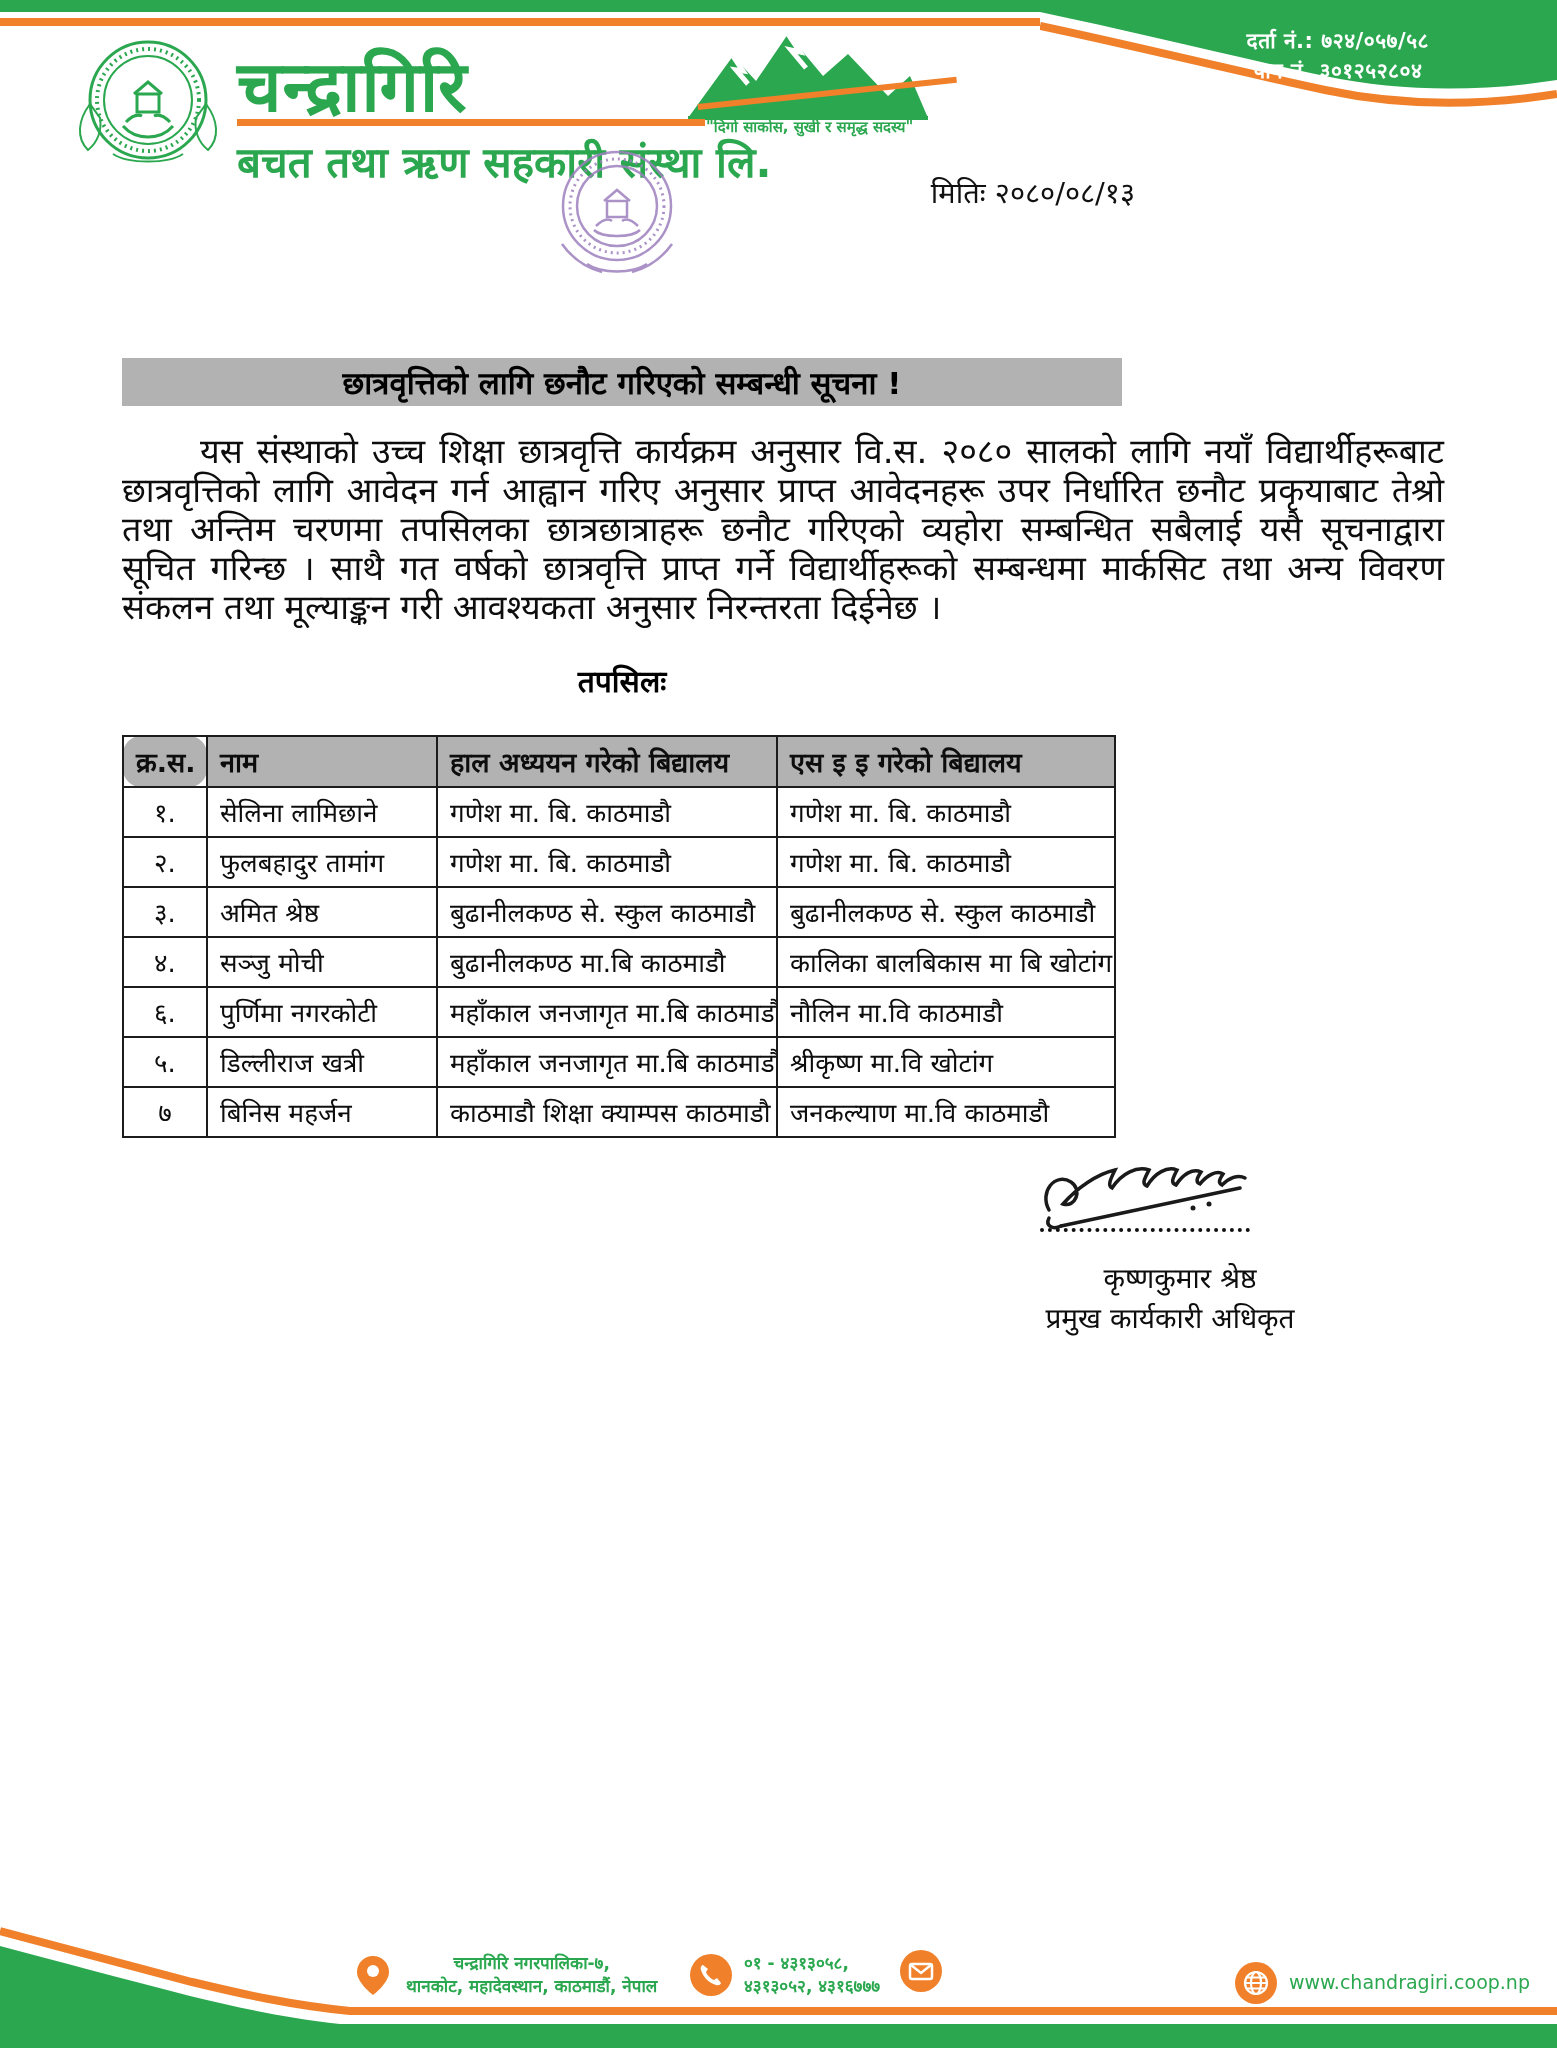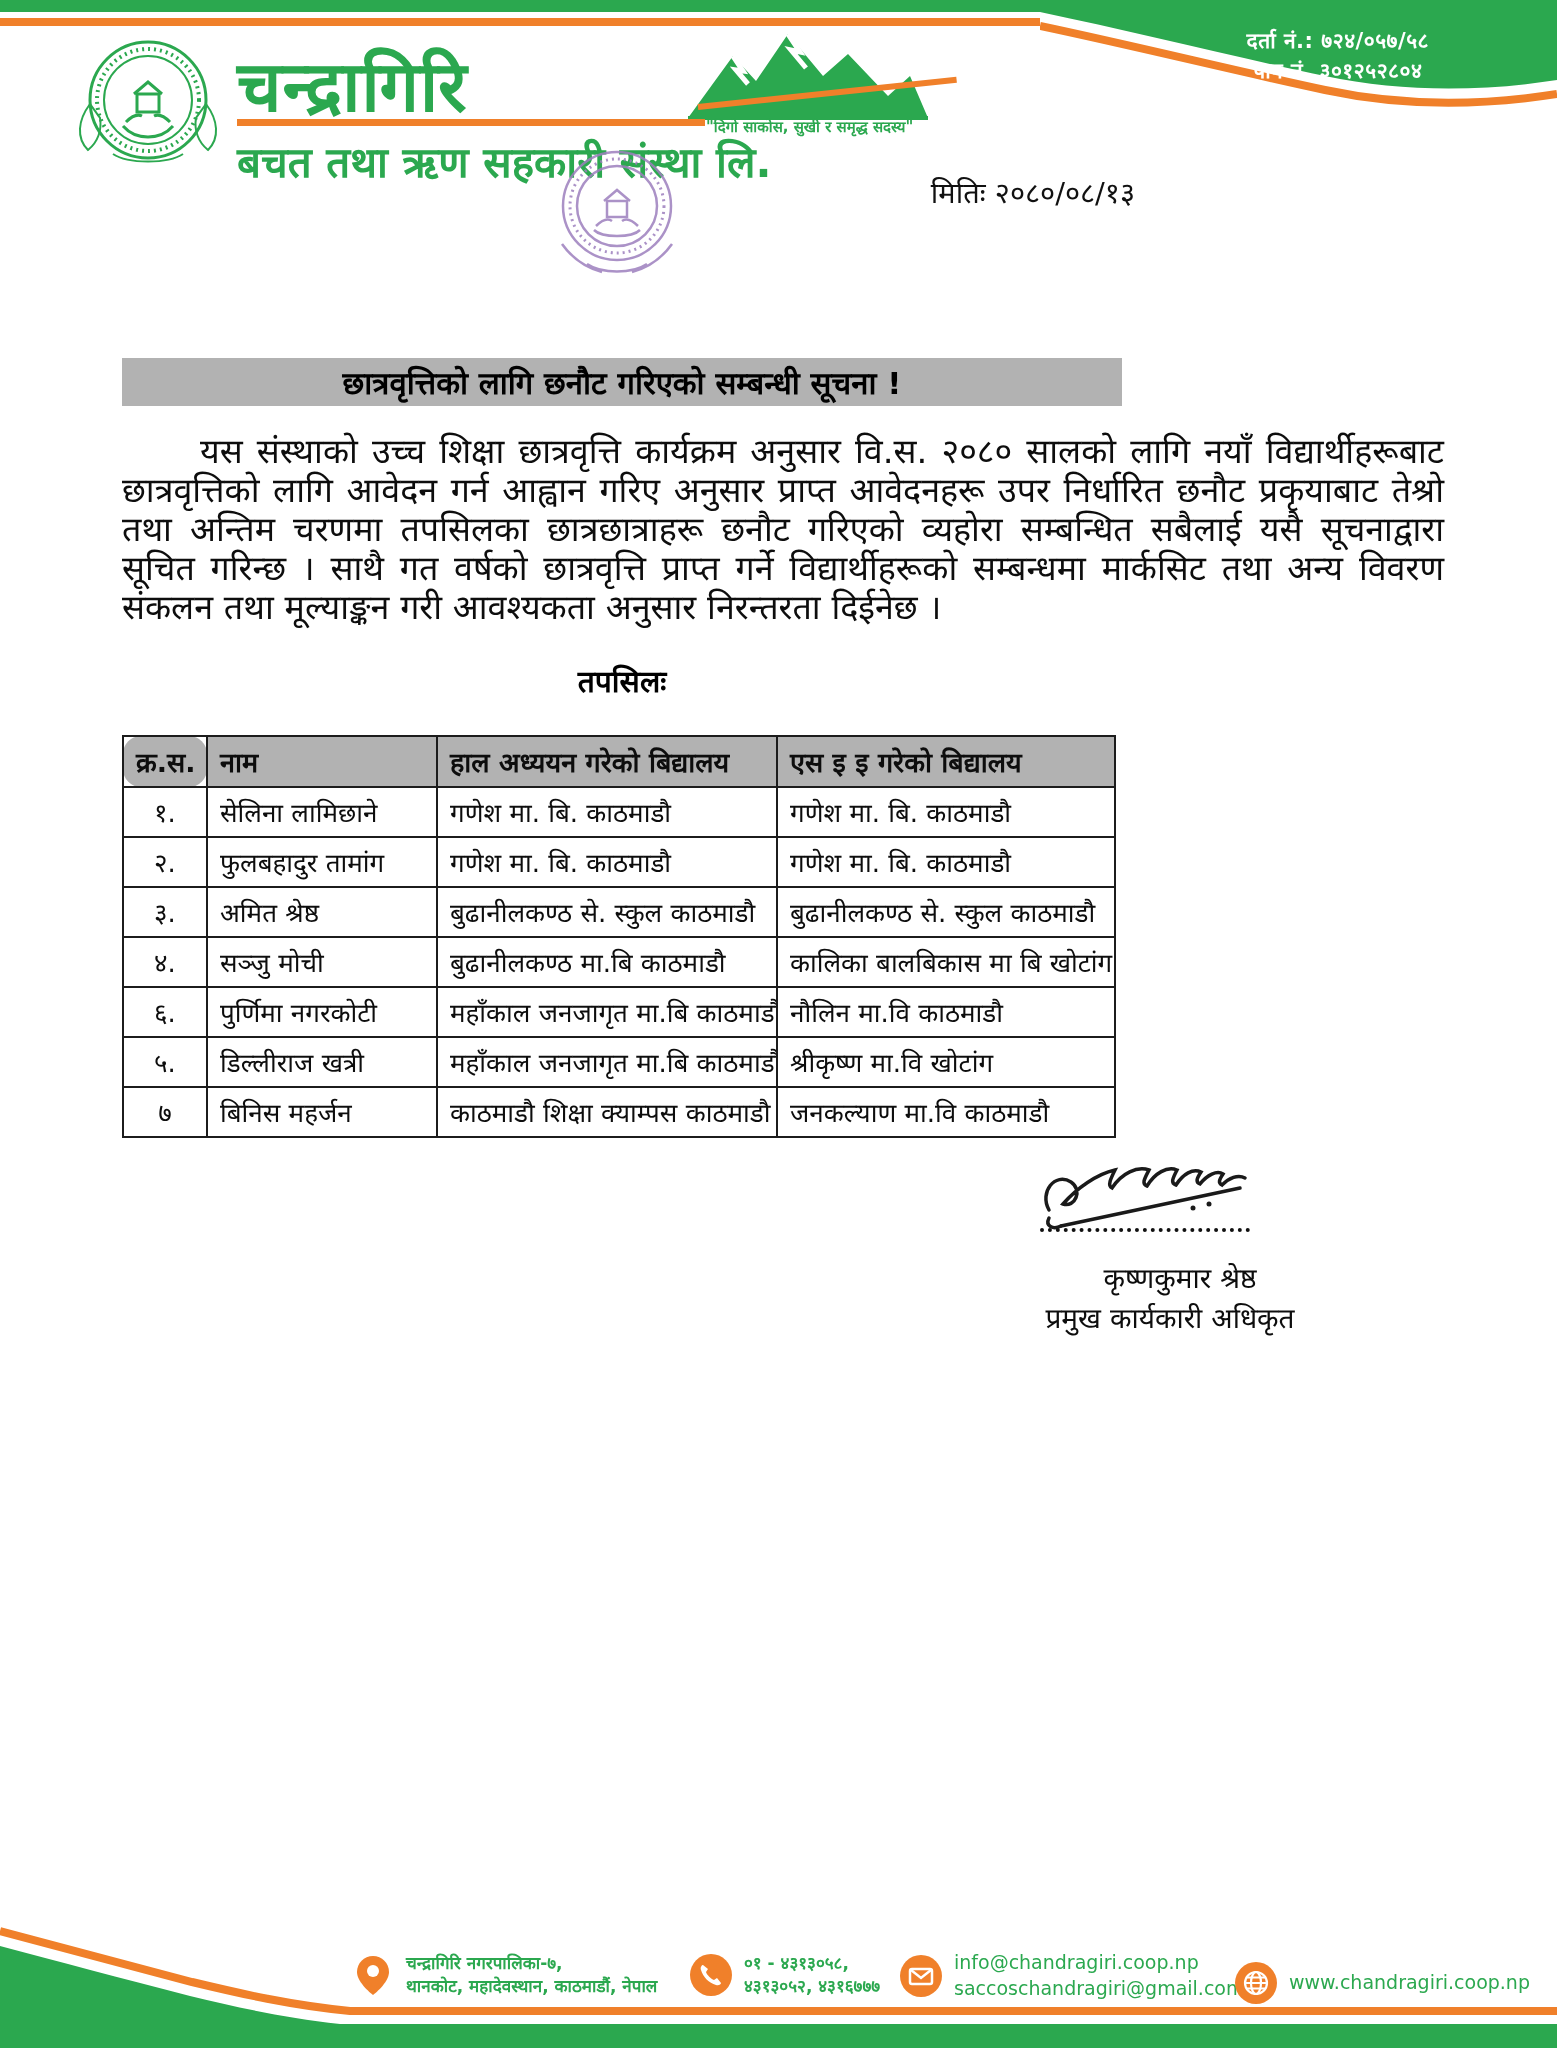--- a/index.html
+++ b/index.html
@@ -68,21 +68,21 @@
   
   .sig-svg   { position:absolute; left:1035px; top:1130px; width:250px; height:120px; }
   .sig-dots  { position:absolute; left:1040px; top:1228px; width:210px; border-bottom:4px dotted #111; }
   .sig-name  { position:absolute; left:980px; top:1258px; width:400px; text-align:center; font-size:28px; color:#0d0d0d; }
   .sig-title { position:absolute; left:970px; top:1298px; width:400px; text-align:center; font-size:28px; color:#0d0d0d; }
   
   .footer-svg { position:absolute; left:0; bottom:0; width:1557px; height:170px; }
   .contact-item { position:absolute; display:flex; align-items:center; gap:12px; z-index:4; }
   .contact-item .txt { color:#2ba84f; font-size:17px; line-height:1.35; font-weight:bold; }
   .contact-item .txt.latin { font-weight:normal; font-size:19px; }
-  .ci-1 { left:352px;  top:1952px; }
+  .ci-1 { left:352px;  top:1952px;text-align:center; }
   .ci-2 { left:690px;  top:1952px; }
   .ci-3 { left:900px;  top:1950px; }
   .ci-4 { left:1235px; top:1962px; }
   .icon-badge { width:42px; height:42px; flex:0 0 42px; }
 </style>
 </head>
 <body>
 
 <div class="band-green"></div>
 <div class="band-orange"></div>
@@ -249,24 +249,20 @@
     <div>४३१३०५२, ४३१६७७७</div>
   </div>
 </div>
 
 <div class="contact-item ci-3">
   <svg class="icon-badge" viewBox="0 0 42 42">
     <circle cx="21" cy="21" r="21" fill="#f0802a"></circle>
     <rect x="10" y="14" width="22" height="15" rx="2" fill="none" stroke="#ffffff" stroke-width="2.5"></rect>
     <path d="M11 15 L21 23 L31 15" fill="none" stroke="#ffffff" stroke-width="2.5"></path>
   </svg>
-  <div class="txt latin">
-    <div>info@chandragiri.coop.np</div>
-    <div>saccoschandragiri@gmail.com</div>
-  </div>
 </div>
 
 <div class="contact-item ci-4">
   <svg class="icon-badge" viewBox="0 0 42 42">
     <circle cx="21" cy="21" r="21" fill="#f0802a"></circle>
     <circle cx="21" cy="21" r="11" fill="none" stroke="#ffffff" stroke-width="2.2"></circle>
     <ellipse cx="21" cy="21" rx="5" ry="11" fill="none" stroke="#ffffff" stroke-width="2.2"></ellipse>
     <path d="M10 21 H32 M12 15.5 H30 M12 26.5 H30" stroke="#ffffff" stroke-width="2.2" fill="none"></path>
   </svg>
   <div class="txt latin">

